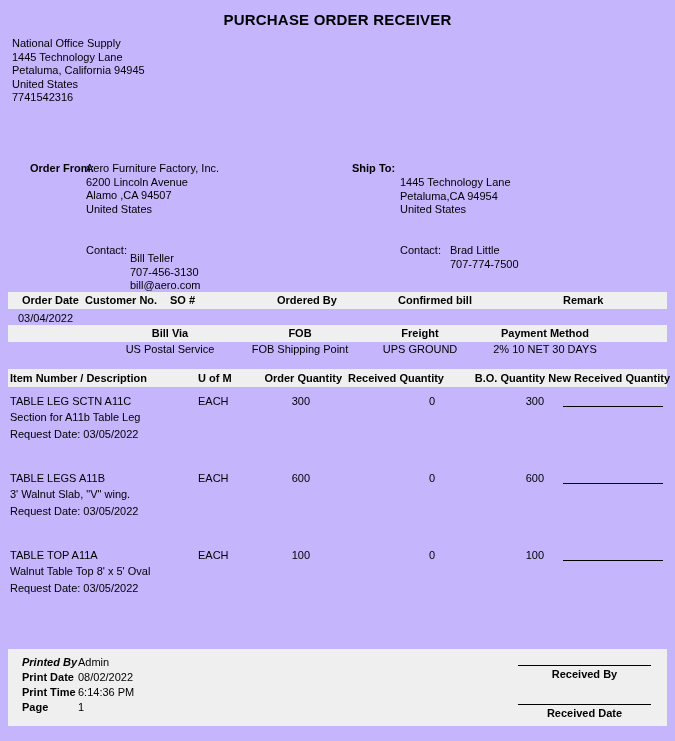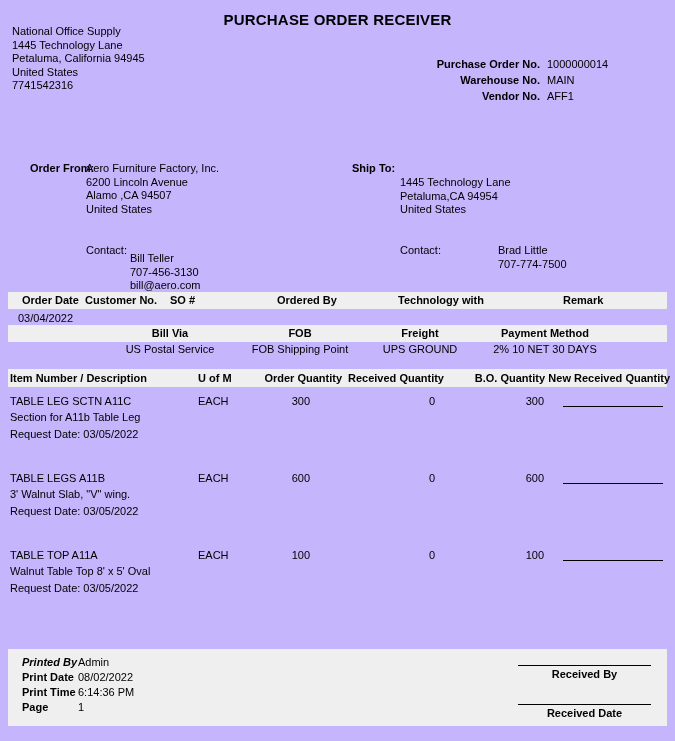--- a/index.html
+++ b/index.html
@@ -19,42 +19,28 @@
   .hdr { position:absolute; font-weight:bold; white-space:nowrap; }
   .val { position:absolute; white-space:nowrap; }
 </style>
 </head>
 <body>
 
 <div class="page">
 
   <div class="abs title">PURCHASE ORDER RECEIVER</div>
 
-  <div class="abs" style="top:25px; left:12px;">
+  <div class="abs" style="top:37px; left:12px;">
     <div class="addr-line">National Office Supply</div>
     <div class="addr-line">1445 Technology Lane</div>
     <div class="addr-line">Petaluma, California 94945</div>
     <div class="addr-line">United States</div>
     <div class="addr-line">7741542316</div>
   </div>
 
-  <div class="abs" style="top:58px; left:385px; width:280px;">
-    <div class="right-info-row">
-      <div class="right-info-label">Purchase Order No.</div>
-      <div class="right-info-value">1000000014</div>
-    </div>
-    <div class="right-info-row">
-      <div class="right-info-label">Warehouse No.</div>
-      <div class="right-info-value">MAIN</div>
-    </div>
-    <div class="right-info-row">
-      <div class="right-info-label">Vendor No.</div>
-      <div class="right-info-value">AFF1</div>
-    </div>
-  </div>
 
   <div class="abs b" style="top:162px; left:30px;">Order From:</div>
   <div class="abs" style="top:162px; left:86px;">
     <div class="addr-line">Aero Furniture Factory, Inc.</div>
     <div class="addr-line">6200 Lincoln Avenue</div>
     <div class="addr-line">Alamo ,CA 94507</div>
     <div class="addr-line">United States</div>
   </div>
 
   <div class="abs b" style="top:162px; left:352px;">Ship To:</div>
@@ -65,31 +51,31 @@
   </div>
 
   <div class="abs" style="top:244px; left:86px;">Contact:</div>
   <div class="abs" style="top:244px; left:130px;margin-top:8px;">
     <div class="addr-line">Bill Teller</div>
     <div class="addr-line">707-456-3130</div>
     <div class="addr-line">bill@aero.com</div>
   </div>
 
   <div class="abs" style="top:244px; left:400px;">Contact:</div>
-  <div class="abs" style="top:244px; left:450px;margin-left:48px;">
+  <div class="abs" style="top:244px; left:450px;">
     <div class="addr-line">Brad Little</div>
     <div class="addr-line">707-774-7500</div>
   </div>
 
   <div class="band" style="top:292px; height:17px;"></div>
   <div class="hdr" style="top:294px; left:22px;">Order Date</div>
   <div class="hdr" style="top:294px; left:85px;">Customer No.</div>
   <div class="hdr" style="top:294px; left:170px;">SO #</div>
   <div class="hdr" style="top:294px; left:277px;">Ordered By</div>
-  <div class="hdr" style="top:294px; left:398px;">Technology with</div>
+  <div class="hdr" style="top:294px; left:398px;">Confirmed bill</div>
   <div class="hdr" style="top:294px; left:563px;">Remark</div>
   <div class="val" style="top:312px; left:18px;">03/04/2022</div>
 
   <div class="band" style="top:325px; height:17px;"></div>
   <div class="hdr" style="top:327px; left:110px; width:120px; text-align:center;">Bill Via</div>
   <div class="hdr" style="top:327px; left:250px; width:100px; text-align:center;">FOB</div>
   <div class="hdr" style="top:327px; left:380px; width:80px; text-align:center;">Freight</div>
   <div class="hdr" style="top:327px; left:490px; width:110px; text-align:center;">Payment Method</div>
   <div class="val" style="top:343px; left:110px; width:120px; text-align:center;">US Postal Service</div>
   <div class="val" style="top:343px; left:250px; width:100px; text-align:center;">FOB Shipping Point</div>

